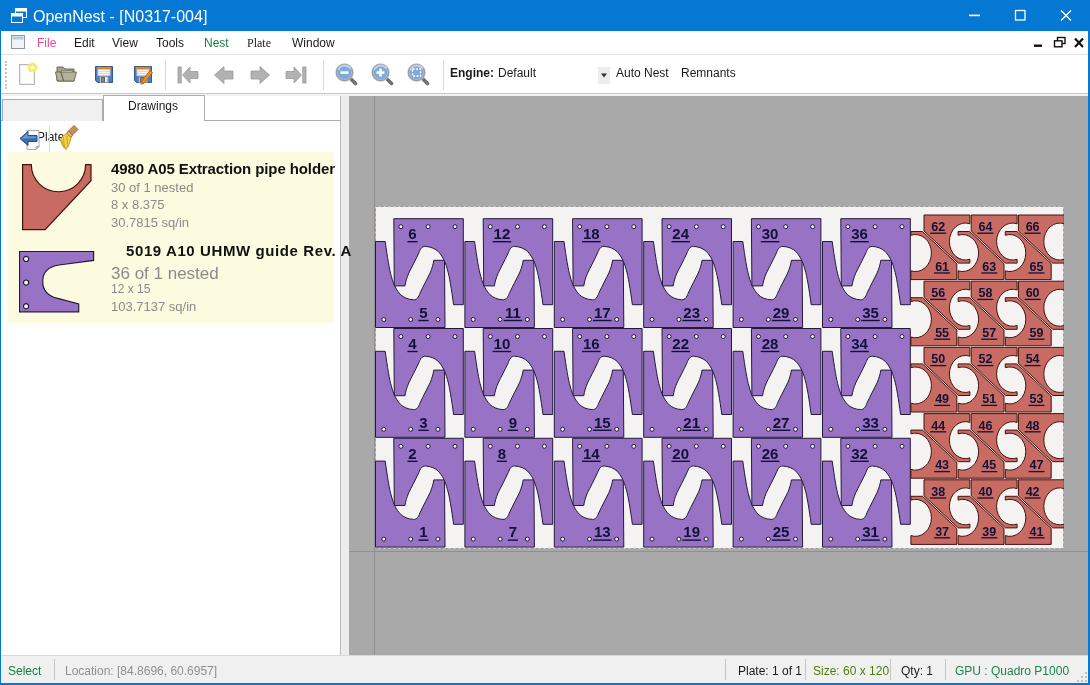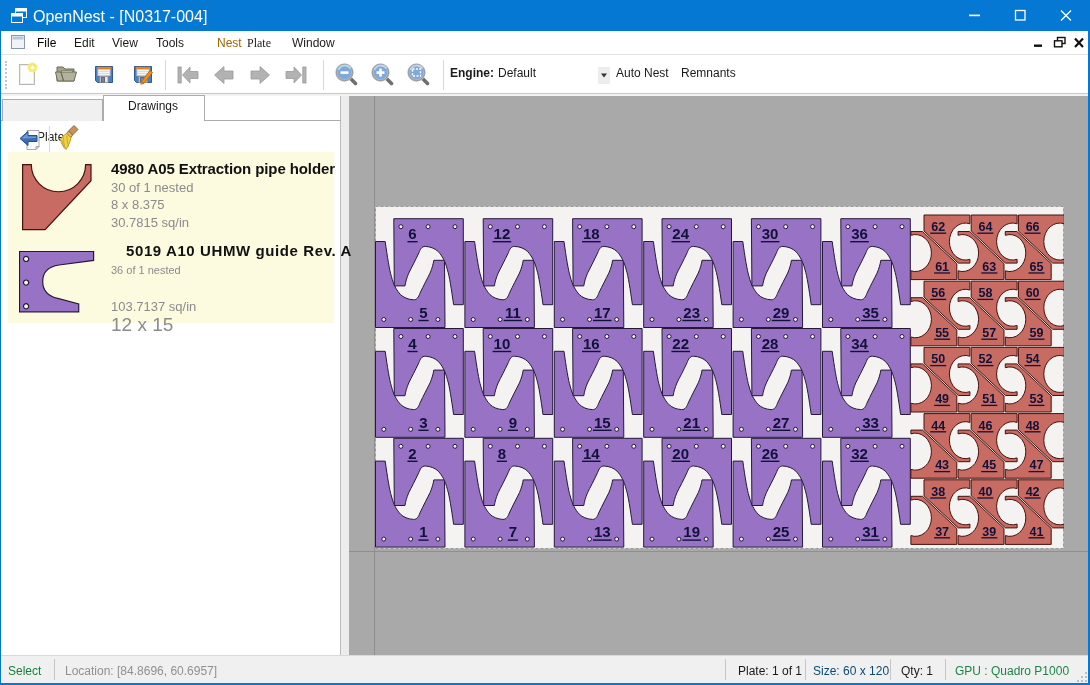--- a/index.html
+++ b/index.html
@@ -19,25 +19,25 @@
     <rect x="39" y="14.6" width="11" height="1.6" fill="#fff"></rect>
     <rect x="85.5" y="10.5" width="9.5" height="9.5" fill="none" stroke="#fff" stroke-width="1.3"></rect>
     <path d="M131,10.5 L141,20.5 M141,10.5 L131,20.5" stroke="#fff" stroke-width="1.3"></path>
   </svg>
 
 <div class="abs" style="left:0;top:31px;width:1090px;height:23px;background:#fff;"></div>
 <svg width="14" height="14" viewBox="0 0 14 14" style="position:absolute;left:11px;top:35px">
     <rect x="0.5" y="0.5" width="13" height="13" fill="#f0f4f8" stroke="#8a98a8"></rect>
     <rect x="1.5" y="1.5" width="11" height="3" fill="#b8c8dc"></rect>
   </svg>
-<span class="txt" style="left:37px;top:37px;font-size:12px;color:#000000;">File</span>
+<span class="txt" style="left:37px;top:37px;font-size:12px;color:#ec4899;">File</span>
 <span class="txt" style="left:74px;top:37px;font-size:12px;color:#1a1a1a;">Edit</span>
 <span class="txt" style="left:112px;top:37px;font-size:12px;color:#1a1a1a;">View</span>
 <span class="txt" style="left:156px;top:37px;font-size:12px;color:#1a1a1a;">Tools</span>
-<span class="txt" style="left:204px;top:37px;font-size:12px;color:#a16207;margin-left:13px;">Nest</span>
+<span class="txt" style="left:204px;top:37px;font-size:12px;color:#15803d;">Nest</span>
 <span class="txt" style="left:247px;top:37px;font-size:12px;color:#1a1a1a;font-family:Liberation Serif, serif;">Plate</span>
 <span class="txt" style="left:292px;top:37px;font-size:12px;color:#1a1a1a;">Window</span>
 <svg width="80" height="23" viewBox="0 0 80 23" style="position:absolute;left:1008px;top:31px">
     <rect x="26" y="13.5" width="8" height="2.4" fill="#111"></rect>
     <rect x="49.5" y="6.5" width="7.5" height="6" fill="none" stroke="#111" stroke-width="1.4"></rect>
     <rect x="46.5" y="9.8" width="7.5" height="6" fill="#fff" stroke="#111" stroke-width="1.4"></rect>
     <path d="M67,7.5 L75,16 M75,7.5 L67,16" stroke="#111" stroke-width="2.2"></path>
   </svg>
 <div class="abs" style="left:0;top:54px;width:1090px;height:1px;background:#e3e3e3;"></div>
 
@@ -424,33 +424,33 @@
     <path d="M0.6,0.6 L9.3,0.6 A27,27 0 1 0 63.6,0.6 L69,0.6 L69,16.7 L23.1,65.7 L0.6,65.7 Z" fill="#c76b63" stroke="#44120f" stroke-width="1.2"></path>
   </svg>
 <svg width="76" height="62" viewBox="0 0 76 62" style="position:absolute;left:19px;top:251px">
     <path d="M0.5,0.5 L74.6,0.5 L74.6,9.4 L40,14 C30,15.5 23.7,21 23.7,30.4 C23.7,39 29,45 38.8,47.4 L59.7,52.9 L59.7,60.8 L0.5,60.8 Z M4.5,7.9 a2.6,2.6 0 1 0 5.2,0 a2.6,2.6 0 1 0 -5.2,0 M4.5,31.6 a2.6,2.6 0 1 0 5.2,0 a2.6,2.6 0 1 0 -5.2,0 M4.5,55.3 a2.6,2.6 0 1 0 5.2,0 a2.6,2.6 0 1 0 -5.2,0" fill="#9873c5" stroke="#241a38" stroke-width="1.2" fill-rule="evenodd"></path>
   </svg>
 <span class="txt" style="left:111px;top:161px;font-size:15px;font-weight:bold;color:#111;letter-spacing:-0.1px;text-align:center;">4980 A05 Extraction pipe holder</span>
 <span class="txt" style="left:111px;top:181px;font-size:13px;color:#8b8b8b;">30 of 1 nested</span>
 <span class="txt" style="left:111px;top:198px;font-size:13px;color:#8b8b8b;">8 x 8.375</span>
 <span class="txt" style="left:111px;top:216px;font-size:13px;color:#8b8b8b;">30.7815 sq/in</span>
 <span class="txt" style="left:111px;top:243px;font-size:15px;font-weight:bold;color:#111;letter-spacing:0.6px;margin-left:15px;">5019 A10 UHMW guide Rev. A</span>
-<span class="txt" style="left:111px;top:265px;font-size:11px;color:#8b8b8b;">36 of 1 nested</span>
-<span class="txt" style="left:111px;top:283px;font-size:19px;color:#8b8b8b;margin-top:32px;">12 x 15</span>
+<span class="txt" style="left:111px;top:265px;font-size:17px;color:#8b8b8b;">36 of 1 nested</span>
+<span class="txt" style="left:111px;top:283px;font-size:12px;color:#8b8b8b;">12 x 15</span>
 <span class="txt" style="left:111px;top:300px;font-size:13px;color:#8b8b8b;">103.7137 sq/in</span>
 
 <div class="abs" style="left:0;top:655px;width:1090px;height:1px;background:#d9d9d9;"></div>
 <div class="abs" style="left:0;top:656px;width:1090px;height:27px;background:#f0f0f0;"></div>
 <span class="txt" style="left:8px;top:665px;font-size:12px;color:#15803d;">Select</span>
 <div class="abs" style="left:54px;top:659px;width:1px;height:21px;background:#c6c6c6;"></div>
 <span class="txt" style="left:65px;top:665px;font-size:12px;color:#909090;">Location: [84.8696, 60.6957]</span>
 <div class="abs" style="left:725px;top:659px;width:1px;height:21px;background:#c6c6c6;"></div>
 <span class="txt" style="left:738px;top:665px;font-size:12px;color:#1a1a1a;">Plate: 1 of 1</span>
 <div class="abs" style="left:805px;top:659px;width:1px;height:21px;background:#c6c6c6;"></div>
-<span class="txt" style="left:813px;top:665px;font-size:12px;color:#0c4a6e;">Size: 60 x 120</span>
+<span class="txt" style="left:813px;top:665px;font-size:12px;color:#4d7c0f;">Size: 60 x 120</span>
 <div class="abs" style="left:890px;top:659px;width:1px;height:21px;background:#c6c6c6;"></div>
 <span class="txt" style="left:901px;top:665px;font-size:12px;color:#1a1a1a;">Qty: 1</span>
 <div class="abs" style="left:945px;top:659px;width:1px;height:21px;background:#c6c6c6;"></div>
 <span class="txt" style="left:955px;top:665px;font-size:12px;color:#1e8449;">GPU : Quadro P1000</span>
 <svg width="12" height="12" viewBox="0 0 12 12" style="position:absolute;left:1076px;top:671px">
 <circle cx="10" cy="2" r="1" fill="#b0b0b0"></circle>
     <circle cx="10" cy="6" r="1" fill="#b0b0b0"></circle>
     <circle cx="10" cy="10" r="1" fill="#b0b0b0"></circle>
 <circle cx="6" cy="6" r="1" fill="#b0b0b0"></circle>
     <circle cx="6" cy="10" r="1" fill="#b0b0b0"></circle>

